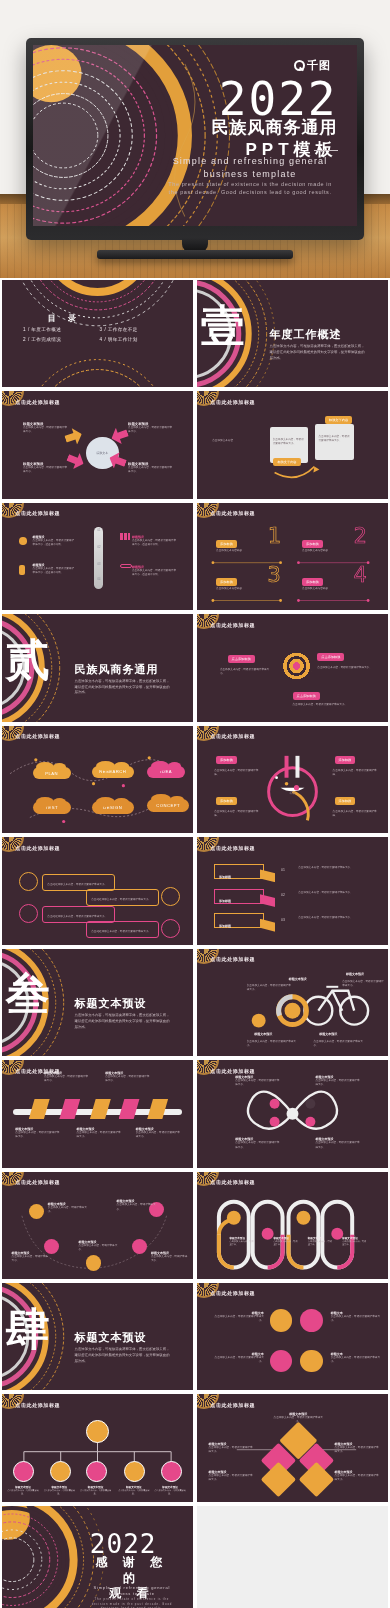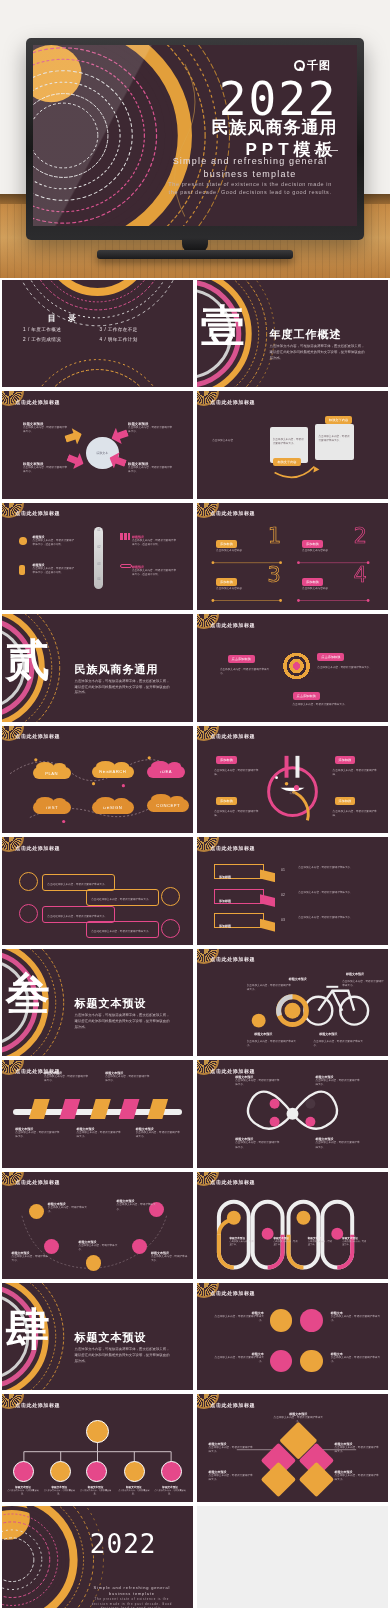--- a/index.html
+++ b/index.html
@@ -752,20 +752,24 @@
         <circle cx="10" cy="54" r="46" stroke="#d8538f" stroke-width="1" stroke-dasharray="2 2"></circle>
         <circle cx="10" cy="54" r="38" stroke="#d8538f" stroke-width="1" stroke-dasharray="3 2"></circle>
         <circle cx="10" cy="54" r="30" stroke="#e6e6e6" stroke-width=".9" stroke-dasharray="2 3"></circle>
         <circle cx="10" cy="54" r="22" stroke="#e6e6e6" stroke-width=".9" stroke-dasharray="3 2"></circle>
         <circle cx="10" cy="54" r="72" stroke="#c98a35" stroke-width="1" stroke-dasharray="2 2"></circle>
         <circle cx="10" cy="54" r="82" stroke="#c98a35" stroke-width="1" stroke-dasharray="3 3"></circle>
         <circle cx="10" cy="54" r="92" stroke="#b57e30" stroke-width=".8" stroke-dasharray="2 4"></circle>
       </g>
     </svg>
     <div class="final-year">2022</div>
+    <div class="final-cn">
+      <div>感 谢 您 的</div>
+      <div>观 看</div>
+    </div>
     <div class="final-en">
       <span>Simple and refreshing general business template</span>
       <small>The present state of existence is the decision made in the past decade. Good decisions lead to good results.</small>
     </div>
   </div>
 
   <div class="filler"></div>
 </div>
 
 </body></html>

